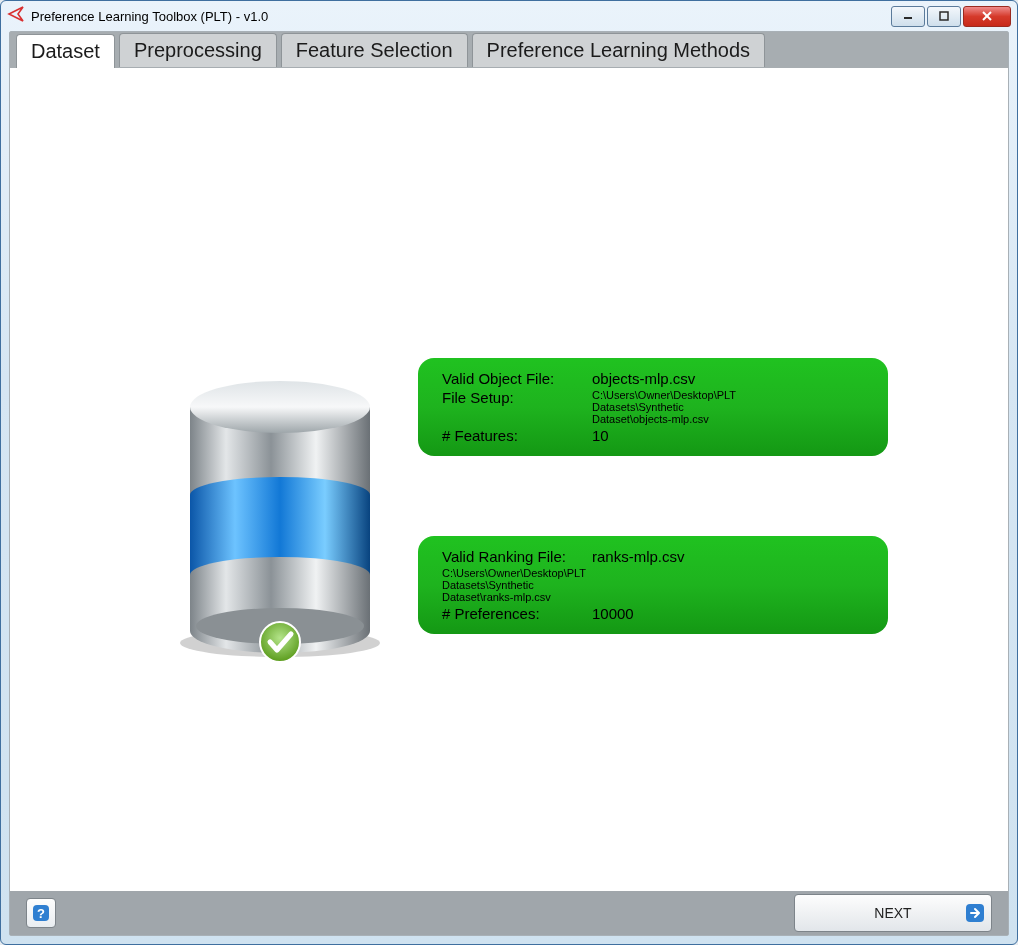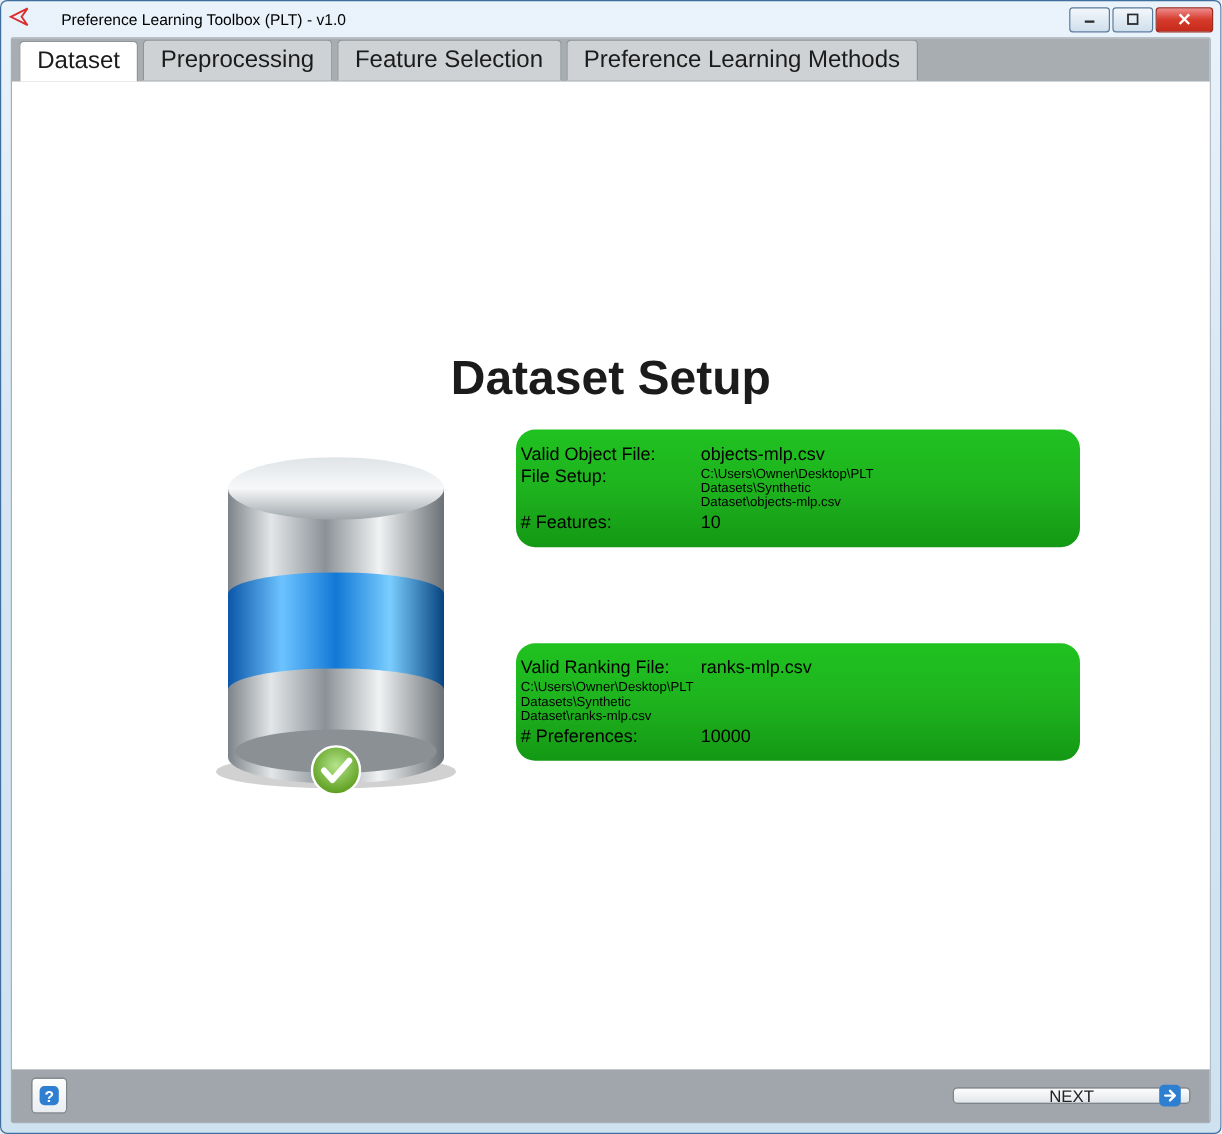--- a/index.html
+++ b/index.html
@@ -19,21 +19,20 @@
     border-radius: 6px;
     background: linear-gradient(#eaf3fb, #d6e6f3 40%, #cfe2f0);
     display: flex;
     flex-direction: column;
   }
   .titlebar {
     display: flex;
     align-items: center;
     height: 30px;
     padding: 0 6px;
-    gap: 20px;
   }
   .titlebar .app-icon { margin-right: 6px; }
   .titlebar .title {
     font-size: 13px;
     color: #000;
     flex: 1;
   }
   .win-controls { display: flex; gap: 2px; }
   .win-btn {
     width: 34px;
@@ -108,25 +107,25 @@
   .db-icon {
     position: absolute;
     top: 305px;
     left: 145px;
     width: 250px;
     height: 300px;
   }
 
   .panel {
     position: absolute;
-    left: 420px;
+    left: 408px;
     width: 470px;
     border-radius: 16px;
     background: linear-gradient(to bottom, #20c220 0%, #1eb31e 50%, #149814 100%);
-    padding: 10px 4px;
+    padding: 10px 24px;
     color: #000;
     font-size: 15px;
   }
   .panel.top { top: 290px; }
   .panel.bottom { top: 468px; }
 
   .row { display: flex; margin: 2px 0; }
   .row .label { width: 150px; flex-shrink: 0; }
   .row .value { flex: 1; }
   .row .value.small { font-size: 11px; line-height: 1.1; }
@@ -145,21 +144,21 @@
     border: 1px solid #7d848a;
     background: linear-gradient(#fdfdfd, #e9edf1);
     display: flex;
     align-items: center;
     justify-content: center;
     cursor: pointer;
   }
   .next-btn {
     margin-left: auto;
     width: 198px;
-    height: 14px;
+    height: 38px;
     border-radius: 4px;
     border: 1px solid #7d848a;
     background: linear-gradient(#fdfdfd, #e2e6ea);
     display: flex;
     align-items: center;
     justify-content: center;
     position: relative;
     font-size: 14px;
     font-weight: 500;
     color: #222;
@@ -205,21 +204,20 @@
 
   <div class="client">
     <div class="tabstrip">
       <div class="tab active">Dataset</div>
       <div class="tab">Preprocessing</div>
       <div class="tab">Feature Selection</div>
       <div class="tab">Preference Learning Methods</div>
     </div>
 
     <div class="content">
-      <div class="heading">Dataset Setup</div>
 
       <div class="db-icon">
         <svg width="250" height="300" viewBox="0 0 250 300">
           <defs>
             <linearGradient id="topgrad" x1="0" x2="0" y1="0" y2="1">
               <stop offset="0" stop-color="#dfe4e7"></stop>
                 <stop offset="0.5" stop-color="#f7f8f9"></stop>
                 <stop offset="1" stop-color="#9ea6aa"></stop>
             </linearGradient>
             <linearGradient id="cylgrad" x1="0" x2="1" y1="0" y2="0">

